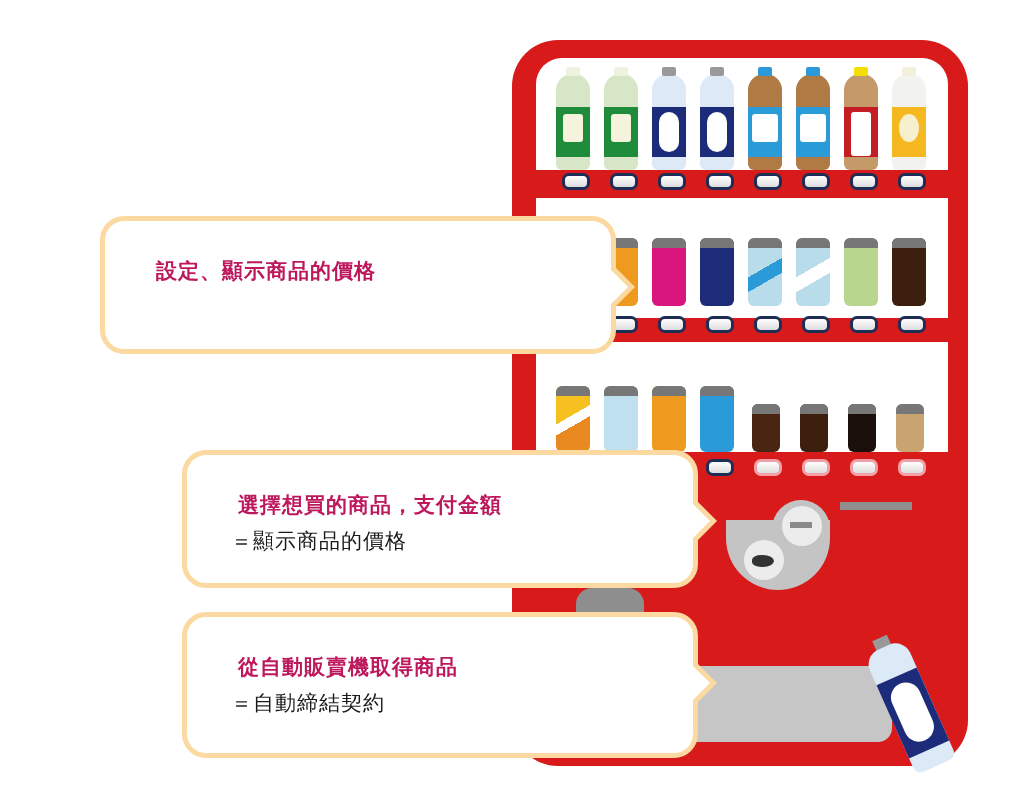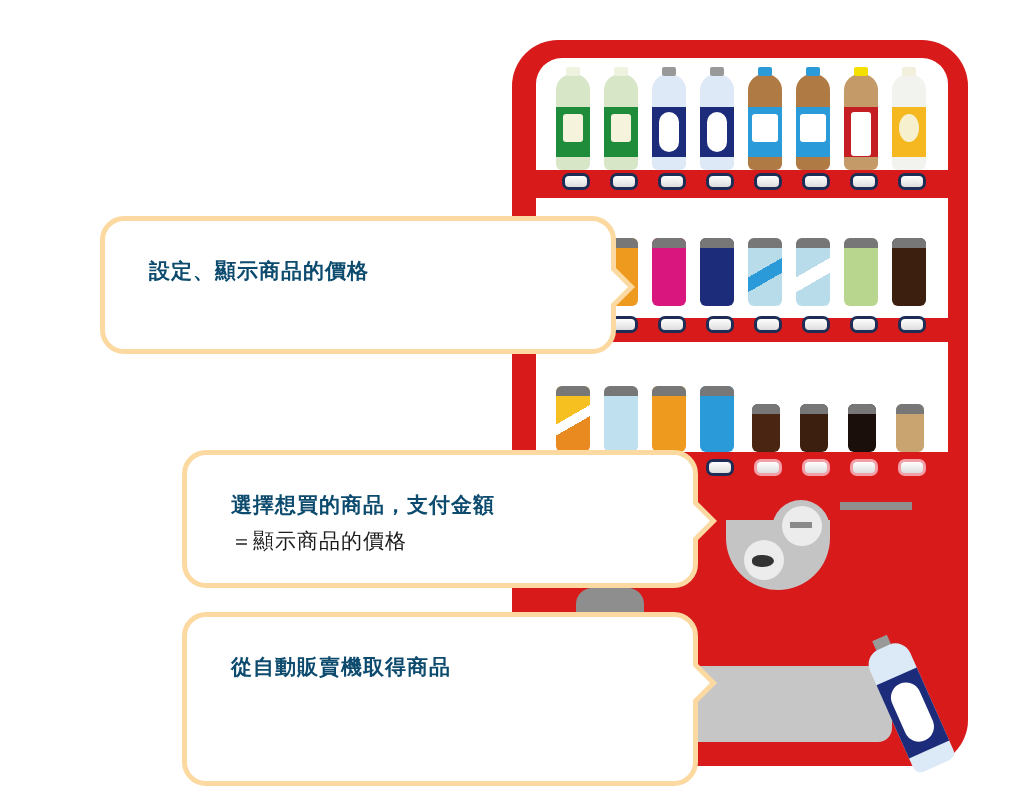--- a/index.html
+++ b/index.html
@@ -23,21 +23,21 @@
   .coin .c1{position:absolute;left:56px;top:6px;width:40px;height:40px;border-radius:50%;background:#ececec;}
   .coin .dash{position:absolute;left:64px;top:22px;width:22px;height:6px;background:#8a8a8a;}
   .coin .c2{position:absolute;left:18px;top:40px;width:40px;height:40px;border-radius:50%;background:#ececec;}
   .coin .blob{position:absolute;left:26px;top:55px;width:22px;height:12px;border-radius:50% 60% 60% 50%;background:#333;}
   .slot{position:absolute;left:328px;top:462px;width:72px;height:8px;background:#8f8f8f;}
   .notch{position:absolute;left:64px;top:548px;width:68px;height:30px;background:#8e8e8e;border-radius:16px 16px 0 0;}
   .tray{position:absolute;left:150px;top:626px;width:230px;height:76px;background:#c6c6c6;border-radius:0 0 14px 14px;}
   .bubble{position:absolute;background:#fff;border:5px solid #fbd9a0;border-radius:24px;box-sizing:border-box;}
   .bubble .tail{position:absolute;right:-24px;width:0;height:0;border-top:22px solid transparent;border-bottom:22px solid transparent;border-left:22px solid #fbd9a0;}
   .bubble .tail-in{position:absolute;right:-17px;width:0;height:0;border-top:17px solid transparent;border-bottom:17px solid transparent;border-left:17px solid #fff;}
-  .b-title{position:absolute;font-weight:bold;font-size:21px;color:#0c4a6e;letter-spacing:1px;}
+  .b-title{position:absolute;font-weight:bold;font-size:21px;color:#be185d;letter-spacing:1px;margin-left:7px;}
   .b-sub{position:absolute;font-size:21px;color:#1a1a1a;letter-spacing:1px;}
   .drop{position:absolute;left:886px;top:632px;width:44px;height:140px;transform:rotate(-24deg);transform-origin:center;}
   .drop .dcap{position:absolute;left:14px;top:0;width:16px;height:12px;background:#999;}
   .drop .dbody{position:absolute;left:0;top:10px;width:44px;height:130px;background:#dce9f6;border-radius:16px 16px 8px 8px;}
   .drop .dlabel{position:absolute;left:0;top:42px;width:44px;height:80px;background:#1c2b7a;}
   .drop .dwin{position:absolute;left:7px;top:50px;width:30px;height:62px;background:#fff;border-radius:15px;}
 </style>
 </head>
 <body>
 
@@ -175,17 +175,18 @@
   <div class="b-title" style="left:44px;top:36px">設定、顯示商品的價格</div>
 </div>
 
 <div class="bubble" style="left:182px;top:450px;width:516px;height:138px;">
   <div class="tail" style="top:44px"></div>
   <div class="tail-in" style="top:49px"></div>
   <div class="b-title" style="left:44px;top:36px">選擇想買的商品，支付金額</div>
   <div class="b-sub" style="left:44px;top:72px">＝顯示商品的價格</div>
 </div>
 
-<div class="bubble" style="left:182px;top:612px;width:516px;height:174px;padding-left:25px;">
+<div class="bubble" style="left:182px;top:612px;width:516px;height:146px;padding-left:25px;">
   <div class="tail" style="top:44px"></div>
   <div class="tail-in" style="top:49px"></div>
   <div class="b-title" style="left:44px;top:36px">從自動販賣機取得商品</div>
+  <div class="b-sub" style="left:44px;top:72px">＝自動締結契約</div>
 </div>
 
 </body></html>

